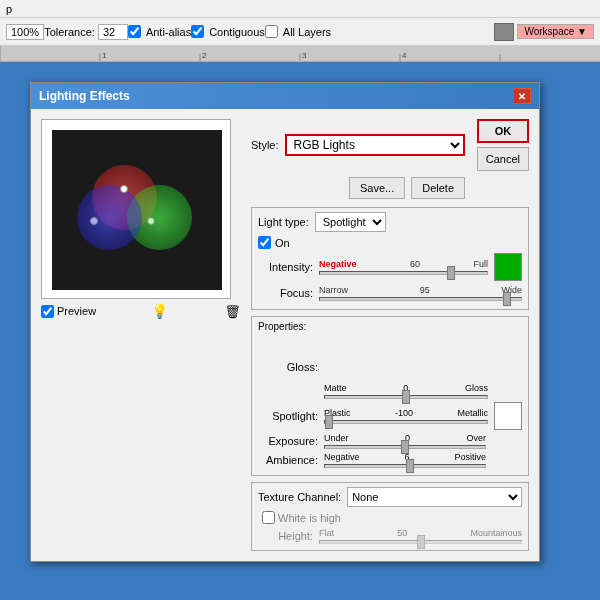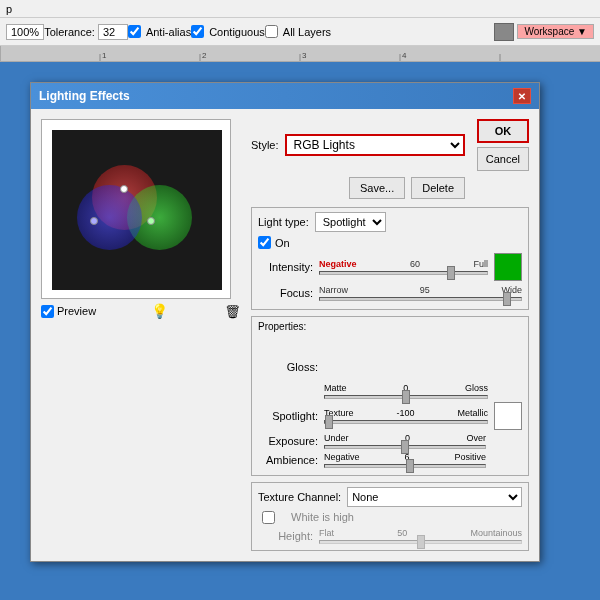--- a/index.html
+++ b/index.html
@@ -309,22 +309,22 @@
     }
     .texture-select {
       flex: 1;
       border: 1px solid #aaa;
       background: white;
       font-size: 11px;
       height: 20px;
     }
     .white-is-high-row {
       display: flex;
-      align-items: flex-start;
-      gap: 16px;
+      align-items: center;
+      gap: 3px;
       margin-bottom: 4px;
       padding-left: 4px;
     }
     .height-row {
       display: flex;
       align-items: center;
       margin-bottom: 2px;
     }
     .height-label {
       min-width: 55px;
@@ -529,21 +529,21 @@
               </div>
               <input type="range" min="-100" max="100" value="0" style="width: 100%; margin-top: 2px;">
             </div>
             <div class="white-swatch" style="visibility:hidden;"></div>
           </div>
 
           <div class="prop-row">
             <span class="prop-label">Spotlight:</span>
             <div style="flex:1;display:flex;flex-direction:column;">
               <div style="display:flex;justify-content:space-between;font-size:9px;">
-                <span>Texture</span>
+                <span>Plastic</span>
                 <span>-100</span>
                 <span>Metallic</span>
               </div>
               <input type="range" min="-100" max="100" value="-100" style="width: 100%; margin-top: 2px;">
             </div>
             <div class="white-swatch"></div>
           </div>
 
           <div class="prop-row">
             <span class="prop-label">Exposure:</span>

